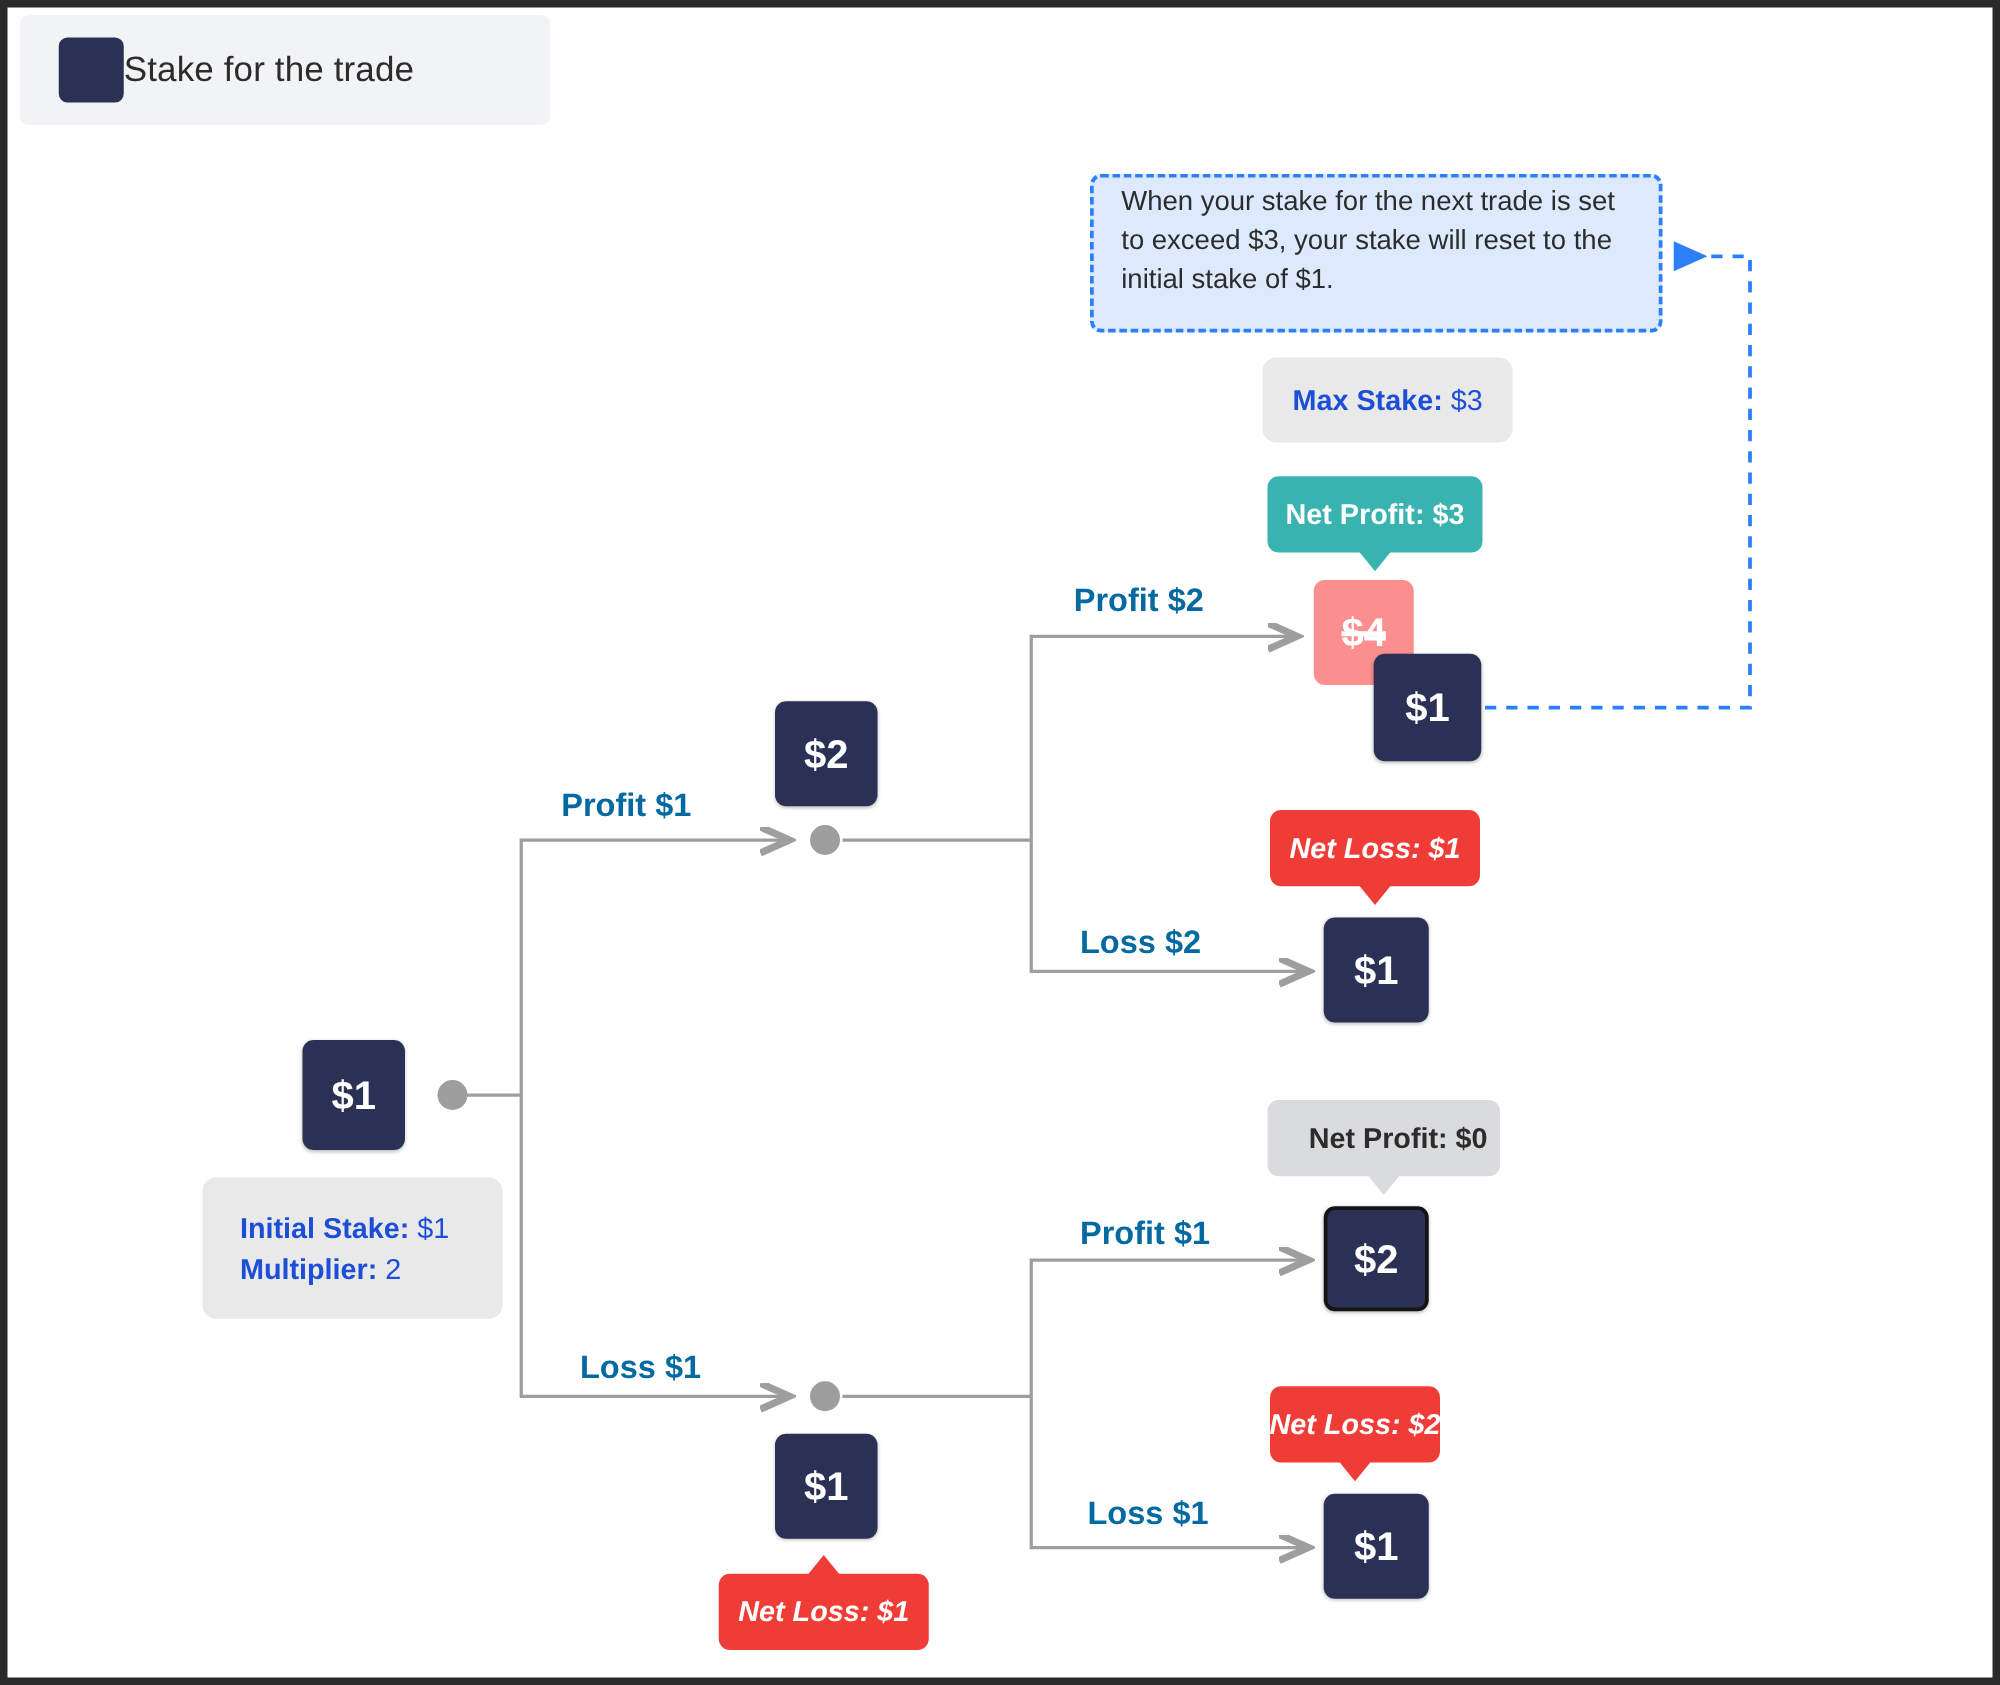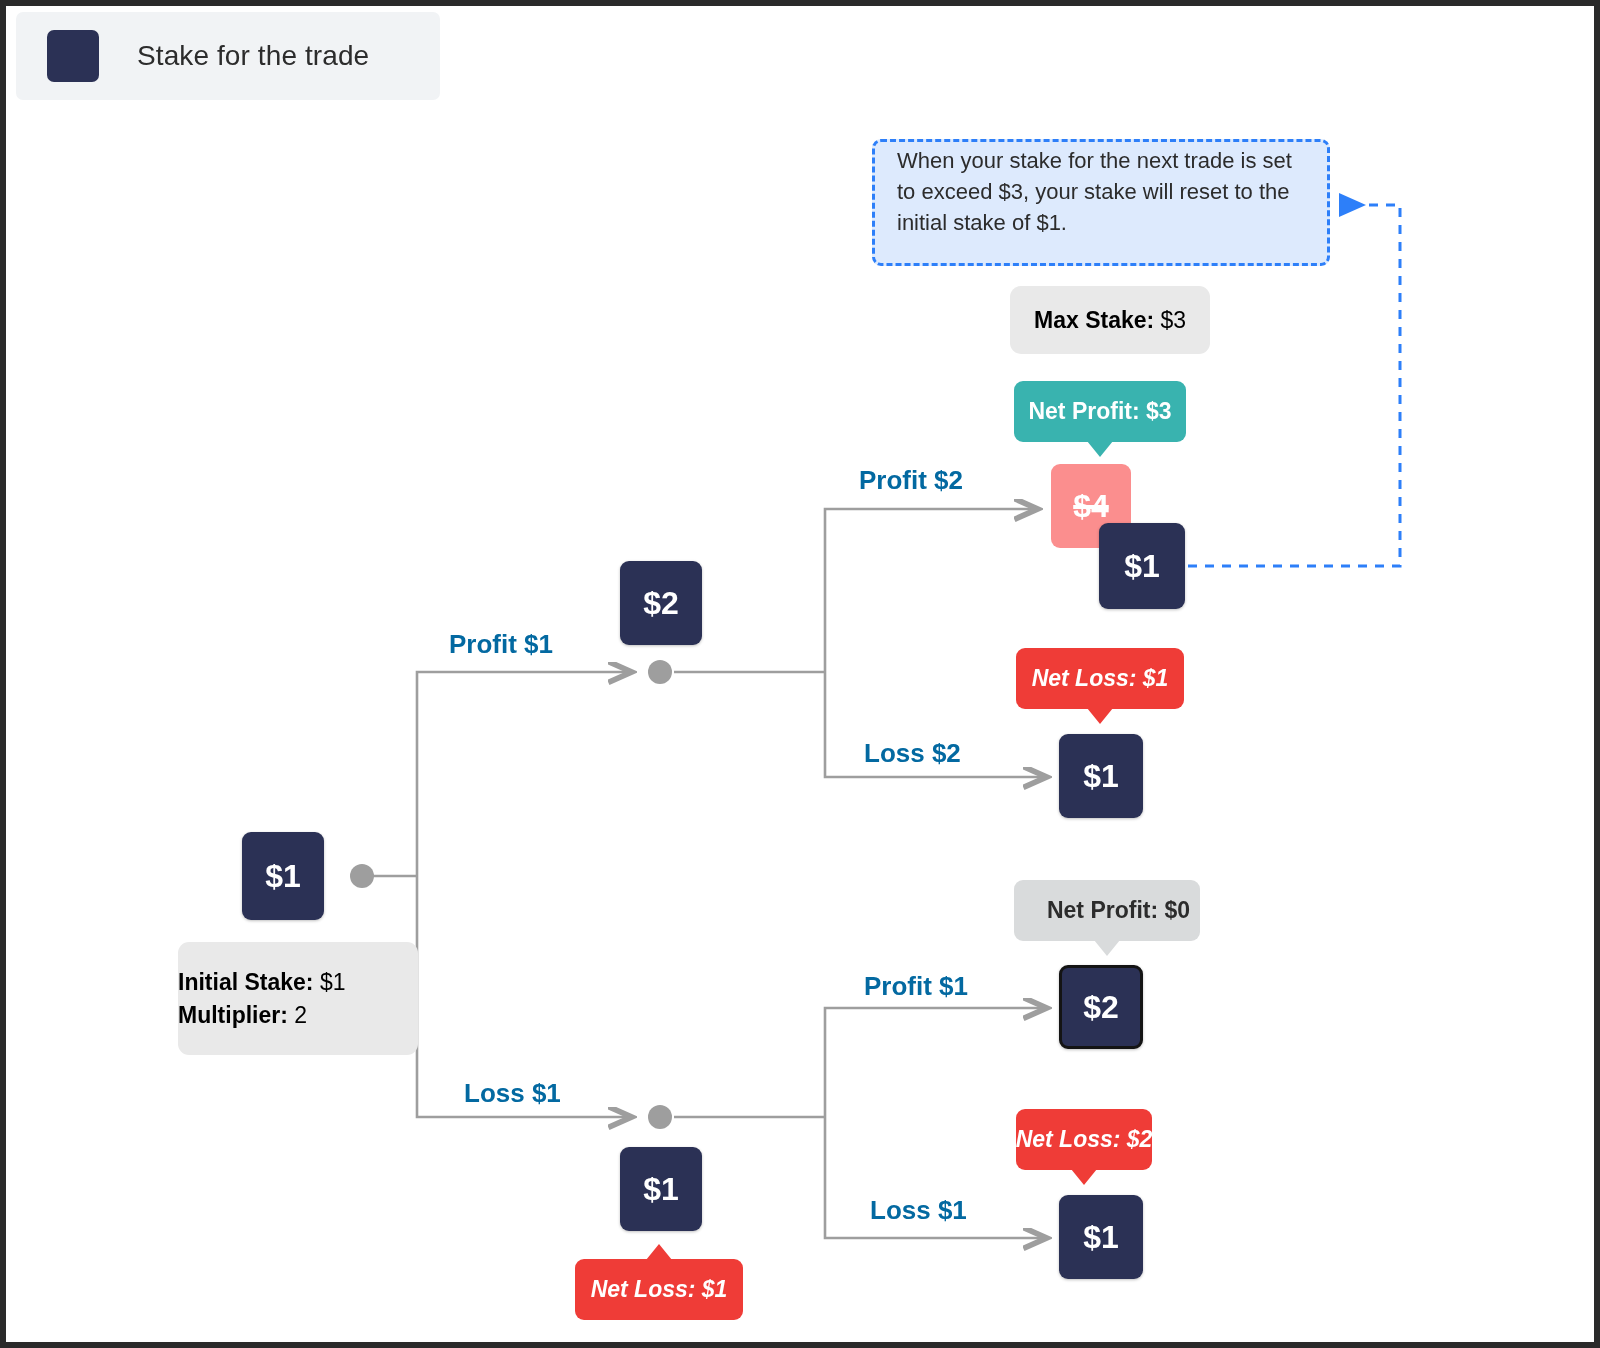--- a/index.html
+++ b/index.html
@@ -19,21 +19,21 @@
   .legend{
     position:absolute;left:10px;top:6px;
     width:424px;height:88px;
     background:#f1f3f5;border-radius:7px;
     display:flex;align-items:center;
   }
   .legend-swatch{
     width:52px;height:52px;border-radius:7px;background:#2b3155;margin-left:31px;
   }
   .legend-label{
-    margin-left:38px;font-size:28px;color:#2c2c2c;letter-spacing:.1px;
+    font-size:28px;color:#2c2c2c;letter-spacing:.1px;
   }
 
   
   .node{
     position:absolute;border-radius:9px;background:#2b3155;
     color:#fff;font-weight:bold;display:flex;align-items:center;justify-content:center;
     box-shadow:0 1px 3px rgba(0,0,0,.25);
   }
   .node.outlined{border:3px solid #141414;box-sizing:border-box;}
   .node.voided{background:#fb8e8e;}
@@ -57,21 +57,21 @@
   .badge.red{background:#ef3c37;color:#ffffff;font-style:italic;}
   .badge.red.down .tail{border-top-color:#ef3c37;}
   .badge.red.up .tail{border-bottom-color:#ef3c37;}
   .badge.grey{background:#d9dbdc;color:#2c2c2c;padding-left:41px;}
   .badge.grey.down .tail{border-top-color:#d9dbdc;}
 
   
   .chip{
     position:absolute;background:#e9e9e9;border-radius:11px;
     box-sizing:border-box;display:flex;flex-direction:column;justify-content:center;
-    color:#000000;
+    color:#1d4ed8;
   }
   .chip .row{font-size:23px;line-height:33px;}
   .chip .row b{font-weight:bold;}
   .chip .row span{font-weight:normal;}
 
   
   .callout{
     position:absolute;left:866px;top:133px;width:458px;height:127px;
     background:#ddeafd;border:3px dashed #2d7ff9;border-radius:9px;
     box-sizing:border-box;padding:3px 22px 0 22px;
@@ -133,21 +133,21 @@
     <span>When your stake for the next trade is set to exceed $3, your stake will reset to the initial stake of $1.</span>
   </div>
 
   <div class="chip" style="left:1004px;top:280px;width:200px;height:68px;padding-left:24px;">
     <div class="row">
       <b>Max Stake:</b>
       <span>$3</span>
     </div>
   </div>
 
-  <div class="chip" style="left:172px;top:936px;width:240px;height:113px;">
+  <div class="chip" style="left:156px;top:936px;width:240px;height:113px;padding-left:30px;">
     <div class="row">
       <b>Initial Stake:</b>
       <span>$1</span>
     </div>
     <div class="row">
       <b>Multiplier:</b>
       <span>2</span>
     </div>
   </div>
 

